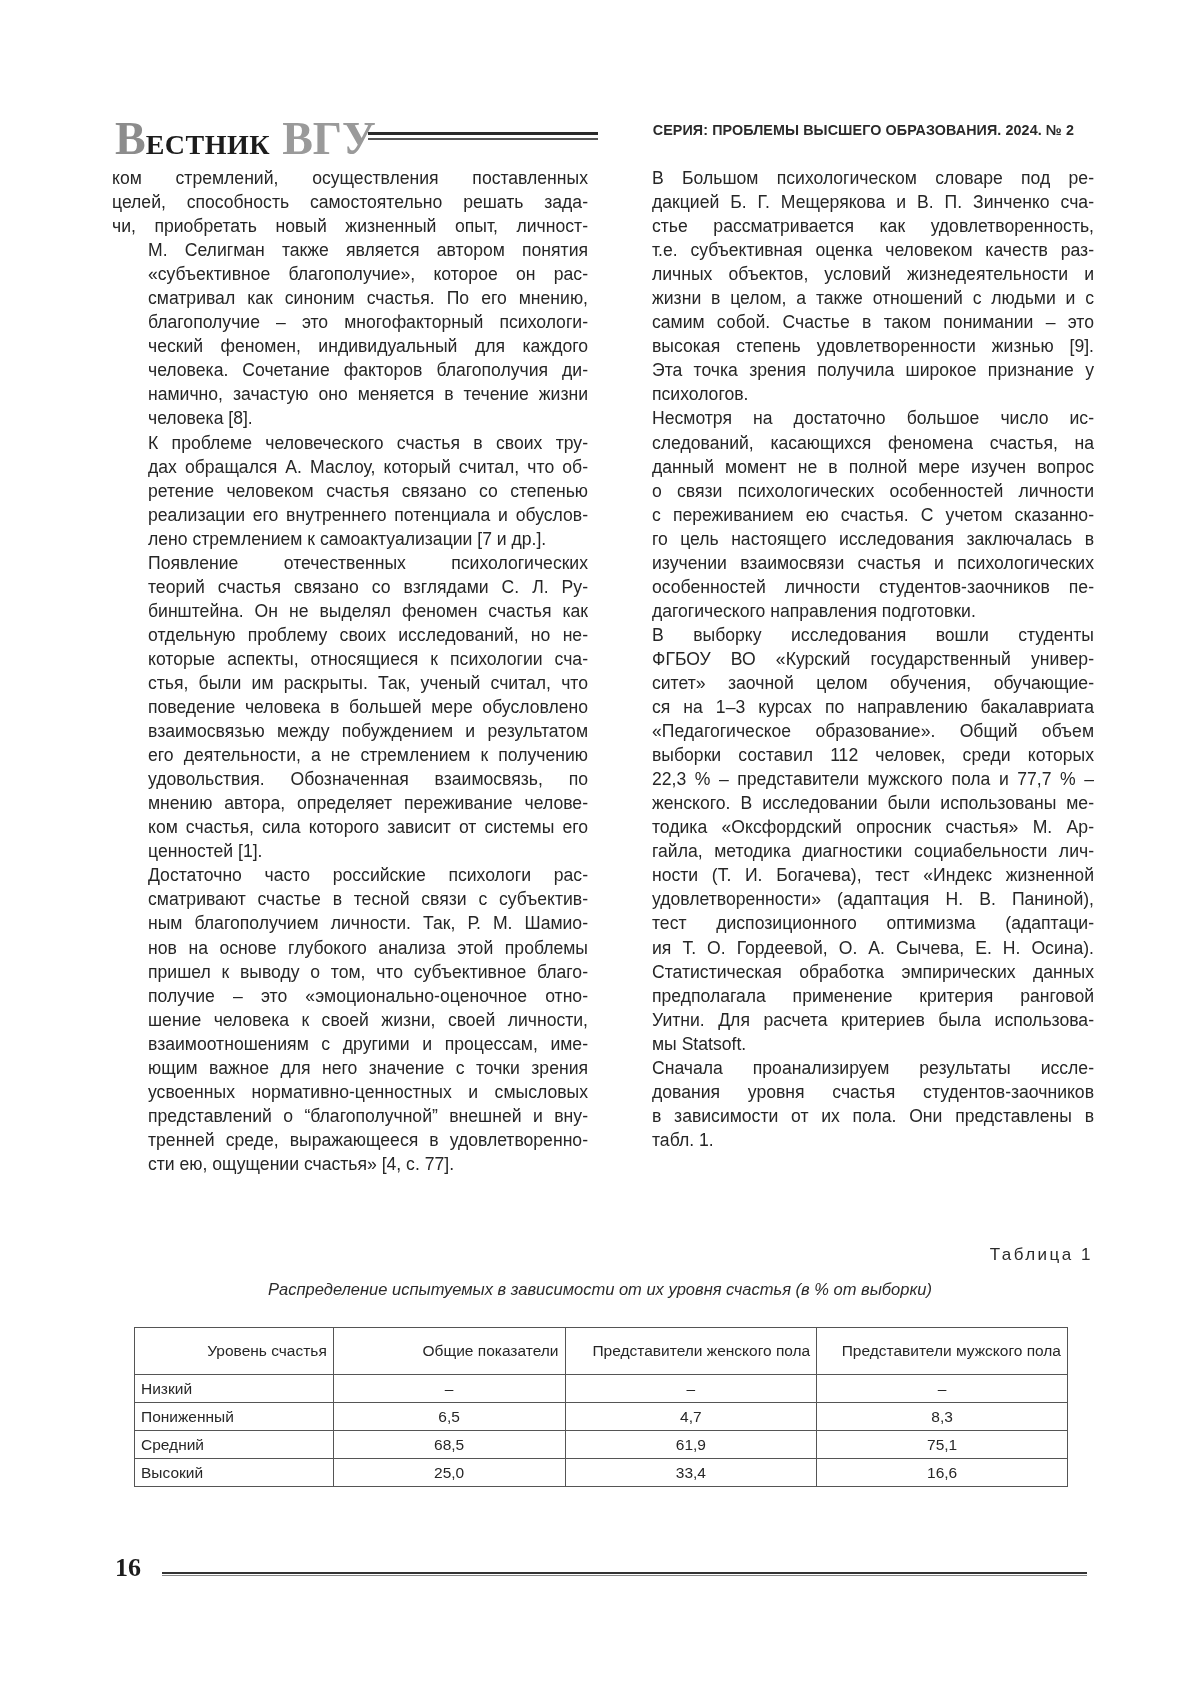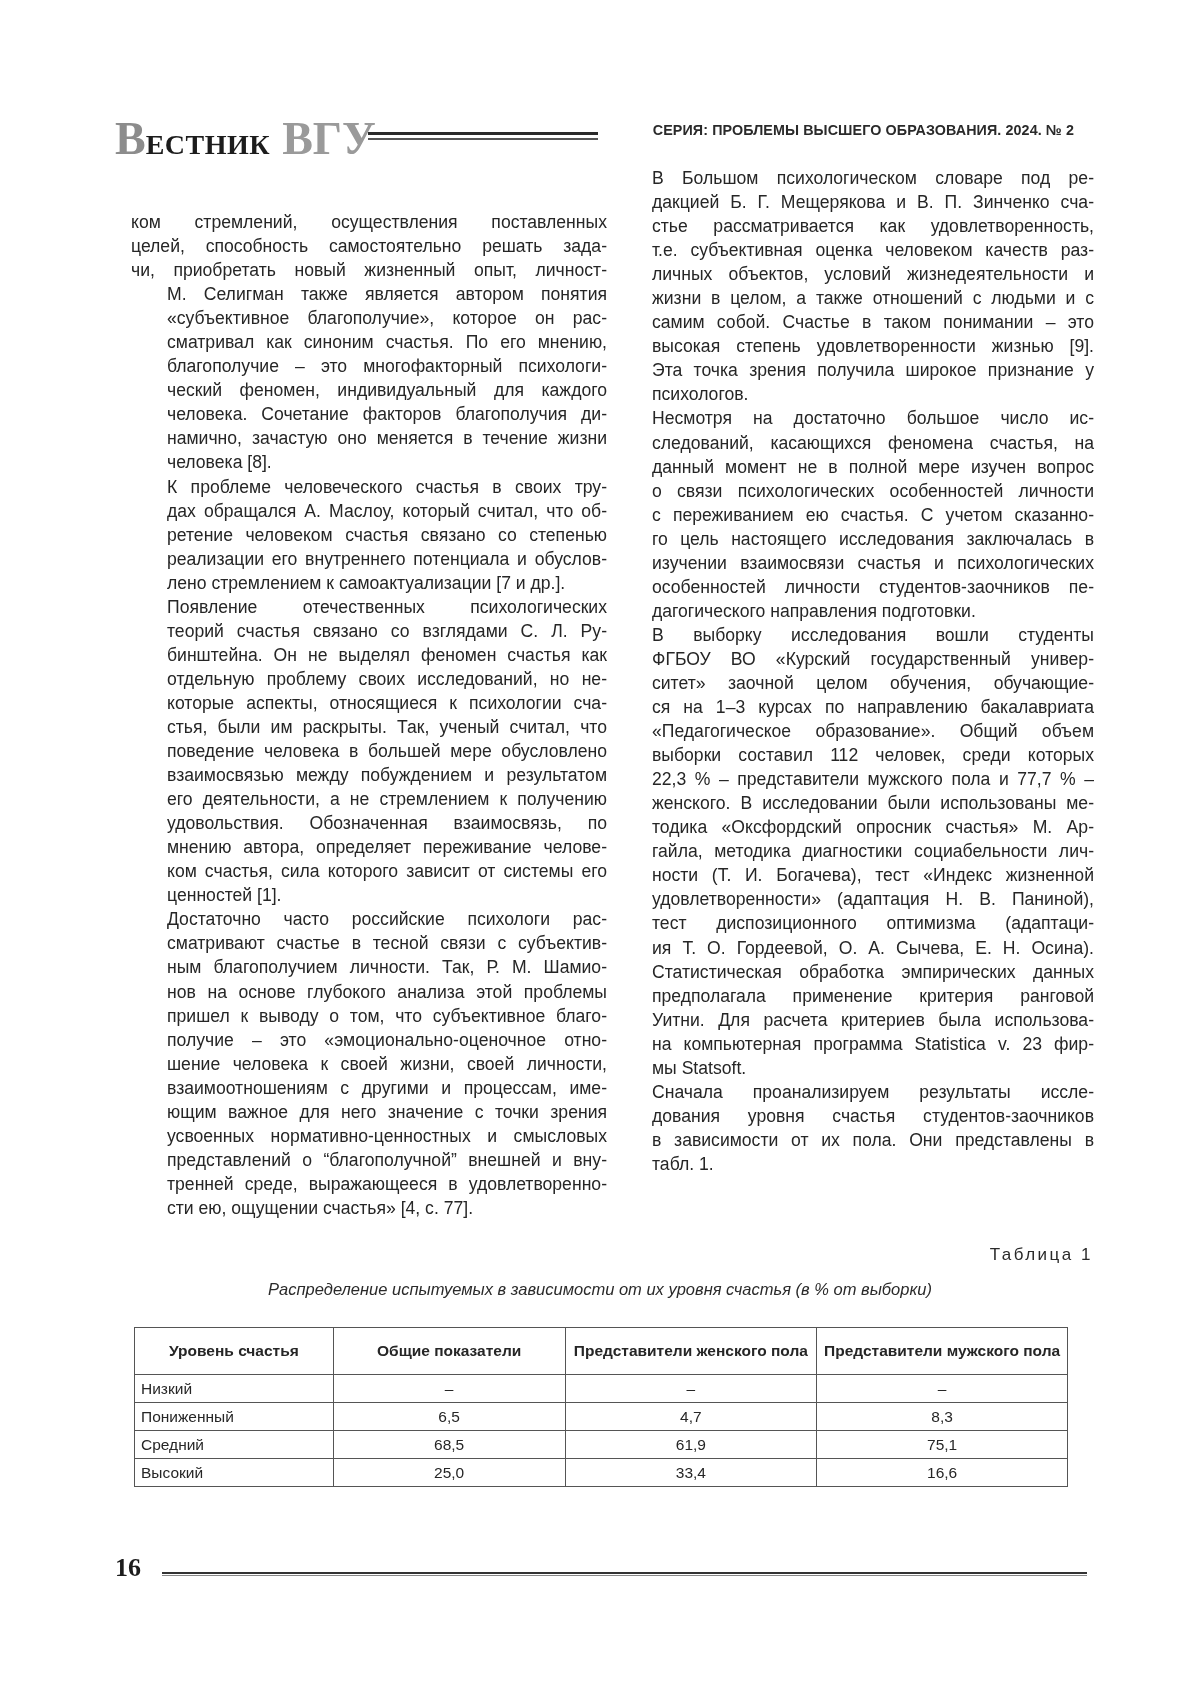--- a/index.html
+++ b/index.html
@@ -10,34 +10,34 @@
   .header { position: absolute; left: 115px; top: 100px; width: 975px; height: 44px; }
   .logo { position: absolute; left: 0; top: 0; font-family: "Liberation Serif", serif; font-weight: bold; white-space: nowrap; line-height: 44px; margin-top: 17px; }
   .logo .big-b { font-size: 46px; color: #8c8c8c; }
   .logo .rest { font-size: 28px; color: #1c1c1c; letter-spacing: 0.5px; }
   .logo .vgu { font-size: 46px; color: #9a9a9a; margin-left: 12px; }
   .header-rule { position: absolute; left: 253px; top: 32px; width: 230px; height: 8px; border-top: 3px solid #2a2a2a; border-bottom: 2px solid #555; box-sizing: border-box; }
   .series { position: absolute; right: 16px; top: 22px; font-family: "Liberation Sans", sans-serif; font-weight: bold; font-size: 14.3px; color: #2a2a2a; white-space: nowrap; letter-spacing: 0.1px; }
 
   
   .col { position: absolute; top: 166px; width: 476px; font-family: "Liberation Sans", sans-serif; font-size: 17.6px; line-height: 24.05px; color: #262626; text-align: justify; }
-  .col-left { left: 131px; margin-top: 44px; }
+  .col-left { left: 112px; }
   .col-right { left: 616px; width: 478px; }
   .col p { margin: 0; text-indent: 0; }
   .col p.ind { text-indent: 36px; }
   .col p span.ln { display: block; text-align: justify; text-align-last: justify; }
   .col p span.ln.last { text-align-last: left; }
   sub { font-size: 10px; vertical-align: -3px; line-height: 0; }
 
   
   .table-label { position: absolute; right: 107px; top: 1245px; font-family: "Liberation Sans", sans-serif; font-size: 17px; letter-spacing: 2.5px; color: #2a2a2a; }
   .table-caption { position: absolute; left: 0; width: 1200px; top: 1280px; text-align: center; font-family: "Liberation Sans", sans-serif; font-style: italic; font-size: 16.5px; color: #2a2a2a; }
   table.data { position: absolute; left: 134px; top: 1327px; width: 934px; border-collapse: collapse; font-family: "Liberation Sans", sans-serif; font-size: 15.5px; color: #262626; }
   table.data th, table.data td { border: 1.5px solid #555; padding: 0 6px; }
-  table.data th { font-weight: bold; height: 46px; text-align: center; line-height: 20px; }
+  table.data th { font-weight: normal; height: 46px; text-align: right; line-height: 20px; }
   table.data td { height: 27px; text-align: center; }
   table.data td.lvl { text-align: left; }
   table.data col.c1 { width: 199px; } table.data col.c2 { width: 232px; } table.data col.c3 { width: 252px; } table.data col.c4 { width: 251px; }
 
   
   .page-num { position: absolute; left: 115px; top: 1553px; font-family: "Liberation Serif", serif; font-weight: bold; font-size: 26px; color: #1c1c1c; }
   .footer-rule { position: absolute; left: 162px; top: 1572px; width: 925px; height: 4px; border-top: 2px solid #333; border-bottom: 1px solid #888; box-sizing: border-box; }
 </style>
 </head>
 <body>
@@ -142,21 +142,20 @@
         <span class="ln">женского. В исследовании были использованы ме-</span>
         <span class="ln">тодика «Оксфордский опросник счастья» М. Ар-</span>
         <span class="ln">гайла, методика диагностики социабельности лич-</span>
         <span class="ln">ности (Т. И. Богачева), тест «Индекс жизненной</span>
         <span class="ln">удовлетворенности» (адаптация Н. В. Паниной),</span>
         <span class="ln">тест диспозиционного оптимизма (адаптаци-</span>
         <span class="ln">ия Т. О. Гордеевой, О. А. Сычева, Е. Н. Осина).</span>
         <span class="ln">Статистическая обработка эмпирических данных</span>
         <span class="ln">предполагала применение критерия ранговой</span>
       <span class="ln">Уитни. Для расчета критериев была использова-</span>
-        <span class="ln">на компьютерная программа Statistica v. 23 фир-</span>
         <span class="ln last">мы Statsoft.</span>
     </p>
     <p class="ind">
         <span class="ln">Сначала проанализируем результаты иссле-</span>
         <span class="ln">дования уровня счастья студентов-заочников</span>
         <span class="ln">в зависимости от их пола. Они представлены в</span>
         <span class="ln last">табл. 1.</span>
       </p>
   </div>
 

